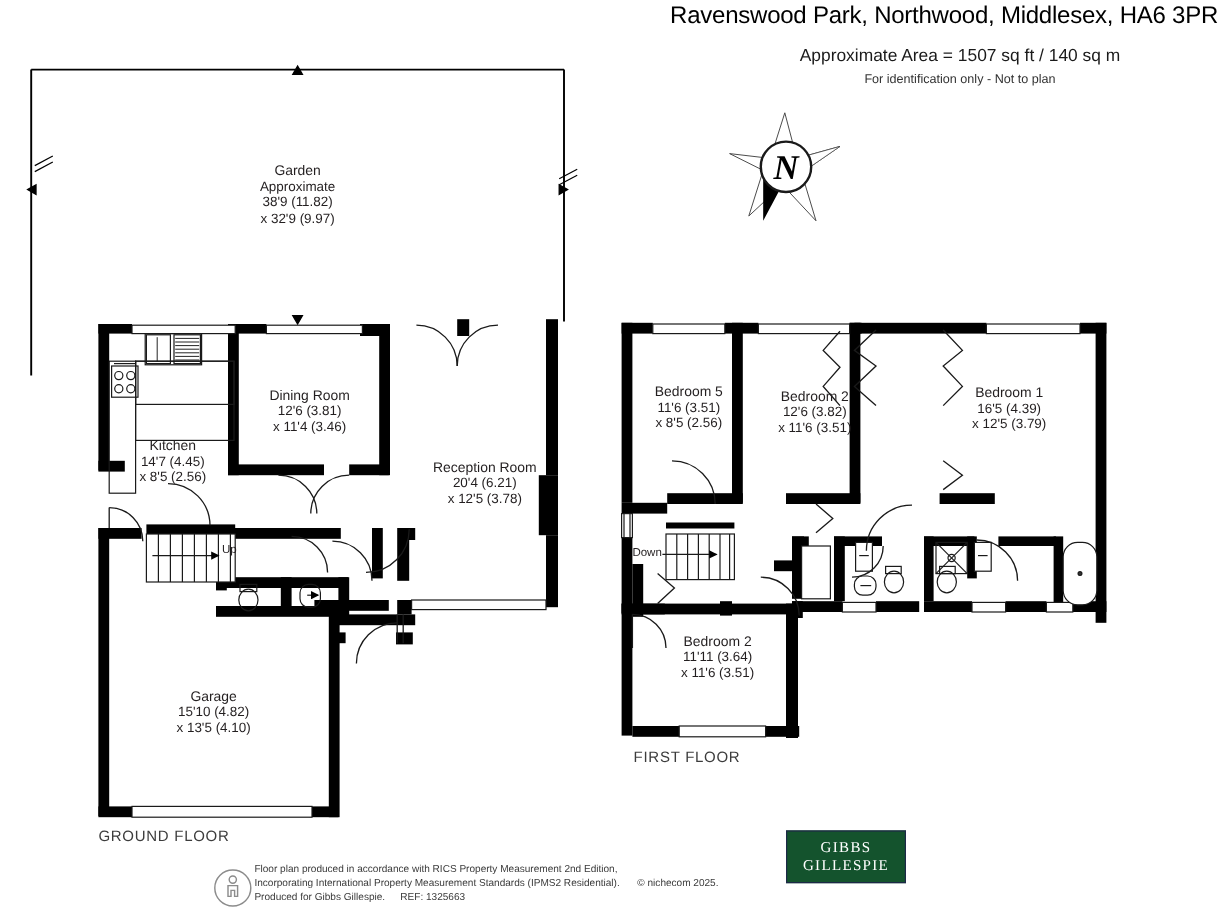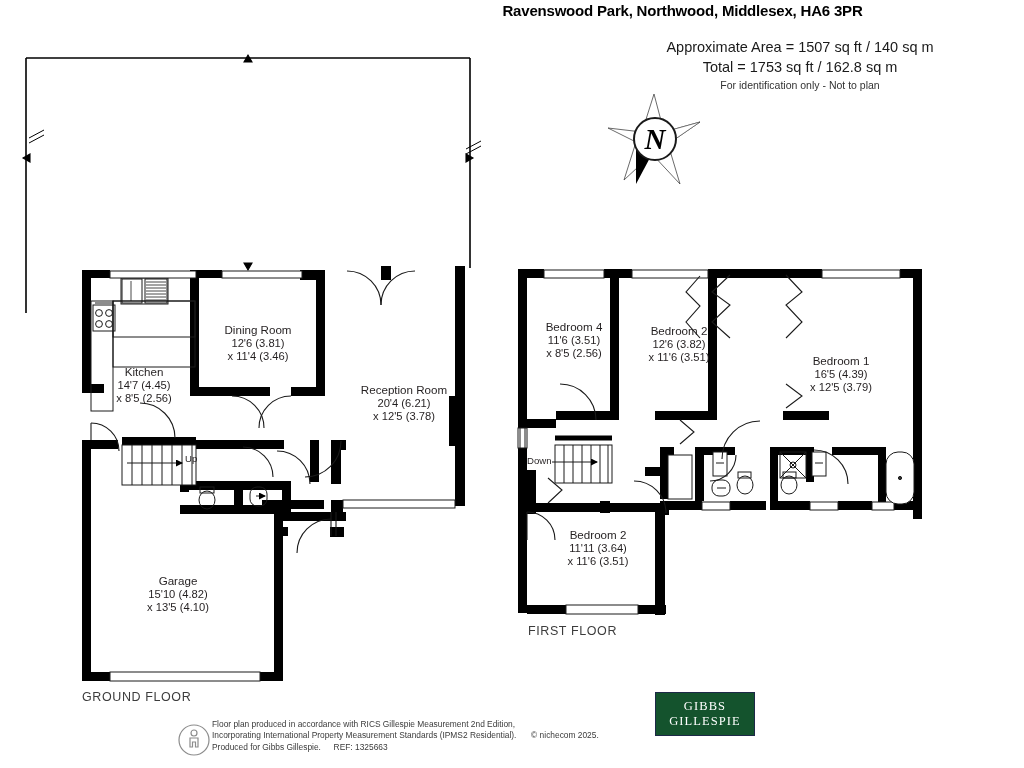--- a/index.html
+++ b/index.html
@@ -8,22 +8,22 @@
     width:1024px;height:768px;
     font-family:"Liberation Sans","DejaVu Sans",sans-serif;
     color:#231f20;
     position:relative;overflow:hidden;
   }
   #stage{position:relative;width:1024px;height:768px;}
 
   
   .title{
     position:absolute;left:350px;top:2px;width:665px;
-    text-align:center;
-    font-size:15px;font-weight:bold;letter-spacing:-0.2px;
+    text-align:right;
+    font-size:20px;font-weight:normal;letter-spacing:-0.2px;
     color:#000;white-space:nowrap;
   }
   .areas{
     position:absolute;right:14px;top:38px;width:420px;
     text-align:center;font-size:14.5px;line-height:19.5px;color:#1a1a1a;
   }
   .areas .small{font-size:10.5px;line-height:16px;color:#333;}
 
   
   .floorlabel{
@@ -59,21 +59,20 @@
 </style>
 </head>
 <body>
 
 <div id="stage">
 
   <div class="title">Ravenswood Park, Northwood, Middlesex, HA6 3PR</div>
 
   <div class="areas">
     <div>Approximate Area = 1507 sq ft / 140 sq m</div>
-    <div>Total = 1753 sq ft / 162.8 sq m</div>
     <div class="small">For identification only - Not to plan</div>
   </div>
 
   <svg class="plan" viewBox="0 0 1024 768">
     <defs>
       <marker id="arrHead" markerWidth="7" markerHeight="7" refX="6" refY="3.5" orient="auto">
         <polygon points="0,0 7,3.5 0,7" fill="#000"></polygon>
       </marker>
     </defs>
 
@@ -360,20 +359,26 @@
   </svg>
 
   <svg style="position:absolute;left:606px;top:92px;width:96px;height:94px" viewBox="0 0 96 94">
     <polygon points="48,2 58,40 94,30 62,52 74,92 46,62 18,88 30,50 2,36 36,40" fill="#ffffff" stroke="#444" stroke-width="0.8"></polygon>
     <polygon points="48,48 46,62 30,92 30,50" fill="#000"></polygon>
     <polygon points="48,48 58,40 94,30 62,52" fill="#ffffff" stroke="#444" stroke-width="0.6"></polygon>
     <circle cx="49" cy="47" r="21" fill="#ffffff" stroke="#1a1a1a" stroke-width="2"></circle>
     <text x="49" y="57" text-anchor="middle" font-family="'Liberation Serif',serif" font-size="29" font-style="italic" font-weight="bold" fill="#000">N</text>
   </svg>
 
+  <div class="room" style="left:188px;top:136px;width:120px">
+    <div class="nm">Garden</div>
+    <div>Approximate</div>
+    <div>38'9 (11.82)</div>
+    <div>x 32'9 (9.97)</div>
+  </div>
 
   <div class="room" style="left:97px;top:365px;width:94px">
     <div class="nm">Kitchen</div>
     <div>14'7 (4.45)</div>
     <div>x 8'5 (2.56)</div>
   </div>
 
   <div class="room" style="left:200px;top:323px;width:116px">
     <div class="nm">Dining Room</div>
     <div>12'6 (3.81)</div>
@@ -390,32 +395,32 @@
     <div class="nm">Garage</div>
     <div>15'10 (4.82)</div>
     <div>x 13'5 (4.10)</div>
   </div>
 
   <div class="tiny" style="left:185px;top:453px">Up</div>
 
   <div class="floorlabel" style="left:82px;top:690px">GROUND FLOOR</div>
 
   <div class="room" style="left:528px;top:320px;width:92px">
-    <div class="nm">Bedroom 4</div>
+    <div class="nm">Bedroom 5</div>
     <div>11'6 (3.51)</div>
     <div>x 8'5 (2.56)</div>
   </div>
 
   <div class="room" style="left:631px;top:324px;width:96px">
     <div class="nm">Bedroom 2</div>
     <div>12'6 (3.82)</div>
     <div>x 11'6 (3.51)</div>
   </div>
 
-  <div class="room" style="left:793px;top:354px;width:96px">
+  <div class="room" style="left:793px;top:321px;width:96px">
     <div class="nm">Bedroom 1</div>
     <div>16'5 (4.39)</div>
     <div>x 12'5 (3.79)</div>
   </div>
 
   <div class="room" style="left:548px;top:528px;width:100px">
     <div class="nm">Bedroom 2</div>
     <div>11'11 (3.64)</div>
     <div>x 11'6 (3.51)</div>
   </div>
@@ -424,21 +429,21 @@
 
   <div class="floorlabel" style="left:528px;top:624px">FIRST FLOOR</div>
 
   <svg class="rics" viewBox="0 0 34 36">
     <circle cx="17" cy="18" r="15" fill="none" stroke="#8c8c8c" stroke-width="1.2"></circle>
     <circle cx="17" cy="11" r="3" fill="none" stroke="#8c8c8c" stroke-width="1.2"></circle>
     <path d="M13 16 h8 v9 l-2.5 0 v-5 h-3 v5 h-2.5 z" fill="none" stroke="#8c8c8c" stroke-width="1.2"></path>
   </svg>
 
   <div class="footer-text">
-    <div>Floor plan produced in accordance with RICS Gillespie Measurement 2nd Edition,</div>
+    <div>Floor plan produced in accordance with RICS Property Measurement 2nd Edition,</div>
     <div>
       <span>Incorporating International Property Measurement Standards (IPMS2 Residential).</span>
       <span style="display:inline-block;width:10px"></span>
       <span>© nichecom 2025.</span>
     </div>
     <div>
       <span>Produced for Gibbs Gillespie.</span>
       <span style="display:inline-block;width:8px"></span>
       <span>REF:  1325663</span>
     </div>

